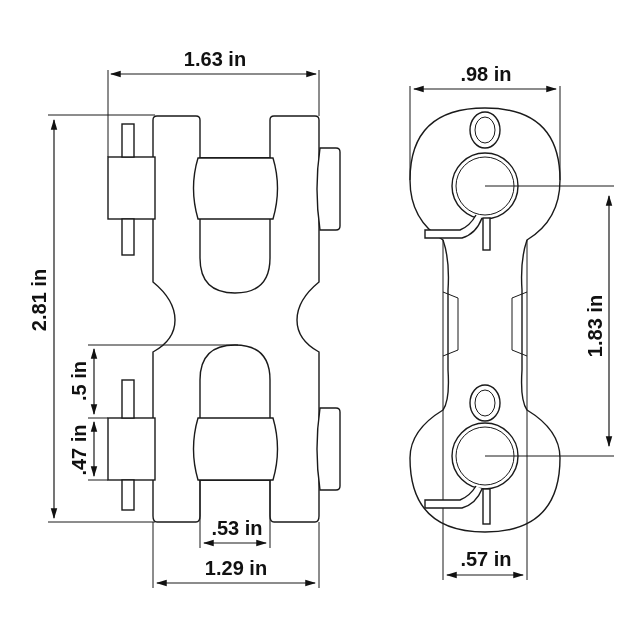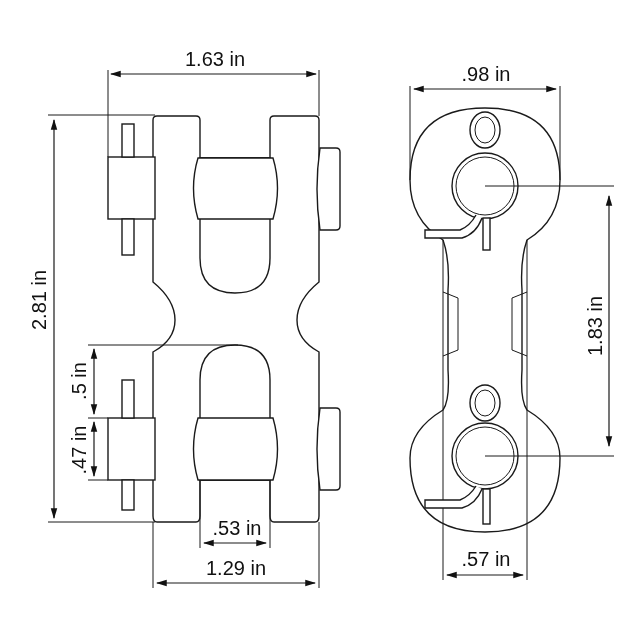--- a/index.html
+++ b/index.html
@@ -1,17 +1,17 @@
 <!DOCTYPE html>
 <html><head>
   <meta charset="utf-8">
   <style>
     html, body { margin: 0; padding: 0; background: #ffffff; }
     body { width: 640px; height: 640px; overflow: hidden; }
-    #canvas { position: relative; width: 640px; height: 640px; }
+    #canvas { position: relative; width: 640px; height: 640px; font-weight: bold; }
     svg { position: absolute; left: 0; top: 0; }
     .ln { stroke: #1a1a1a; stroke-width: 1.2; fill: none; }
     .thin { stroke: #1a1a1a; stroke-width: 1; fill: none; }
     .part { stroke: #1a1a1a; stroke-width: 1.4; fill: #ffffff; }
     .dimtext { font-family: "Liberation Sans", sans-serif; font-size: 20px; fill: #111111; }
   </style>
 </head>
 <body>
 
 <div id="canvas">

